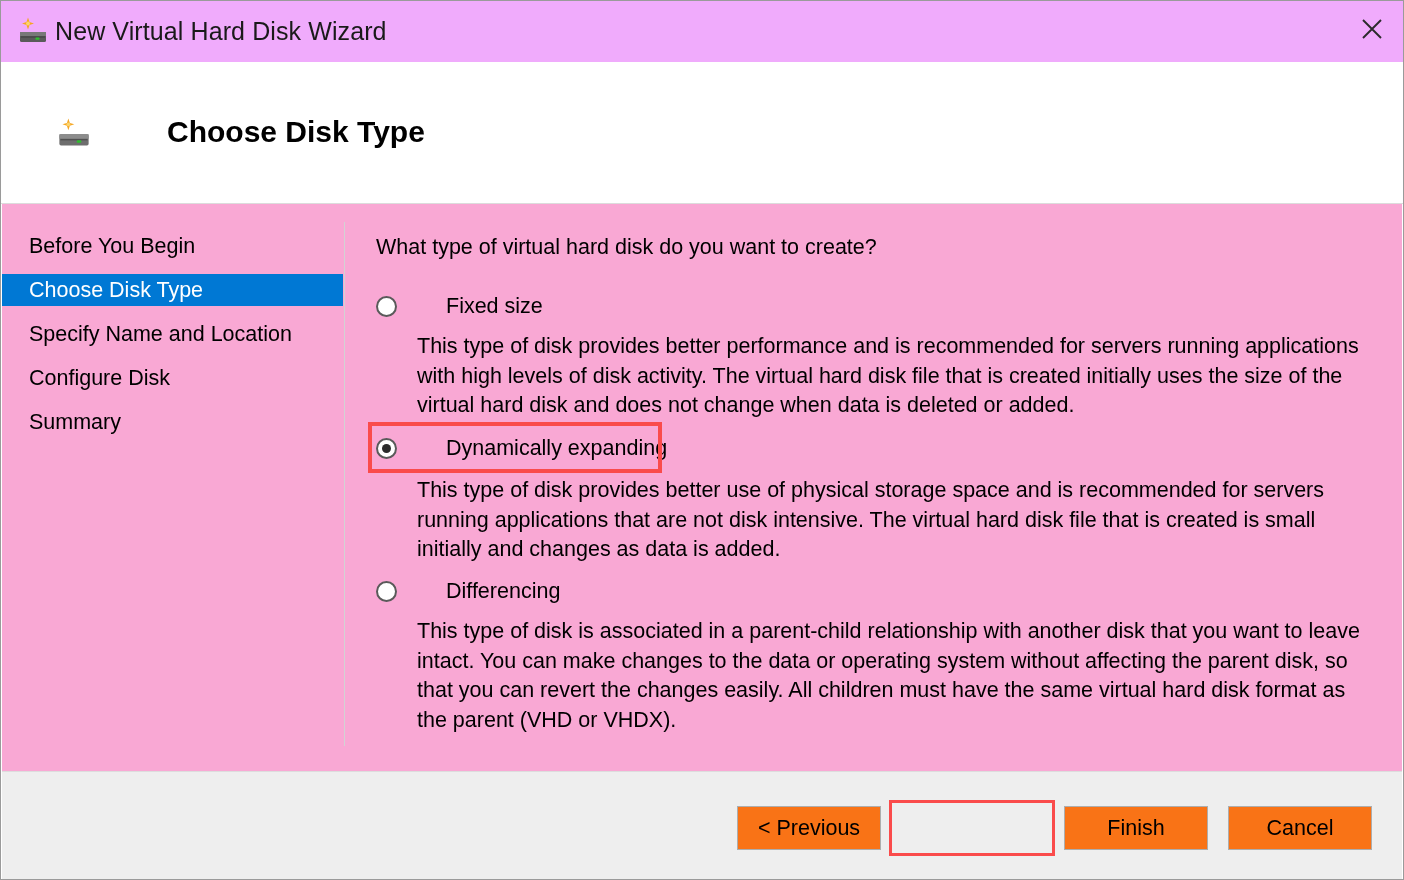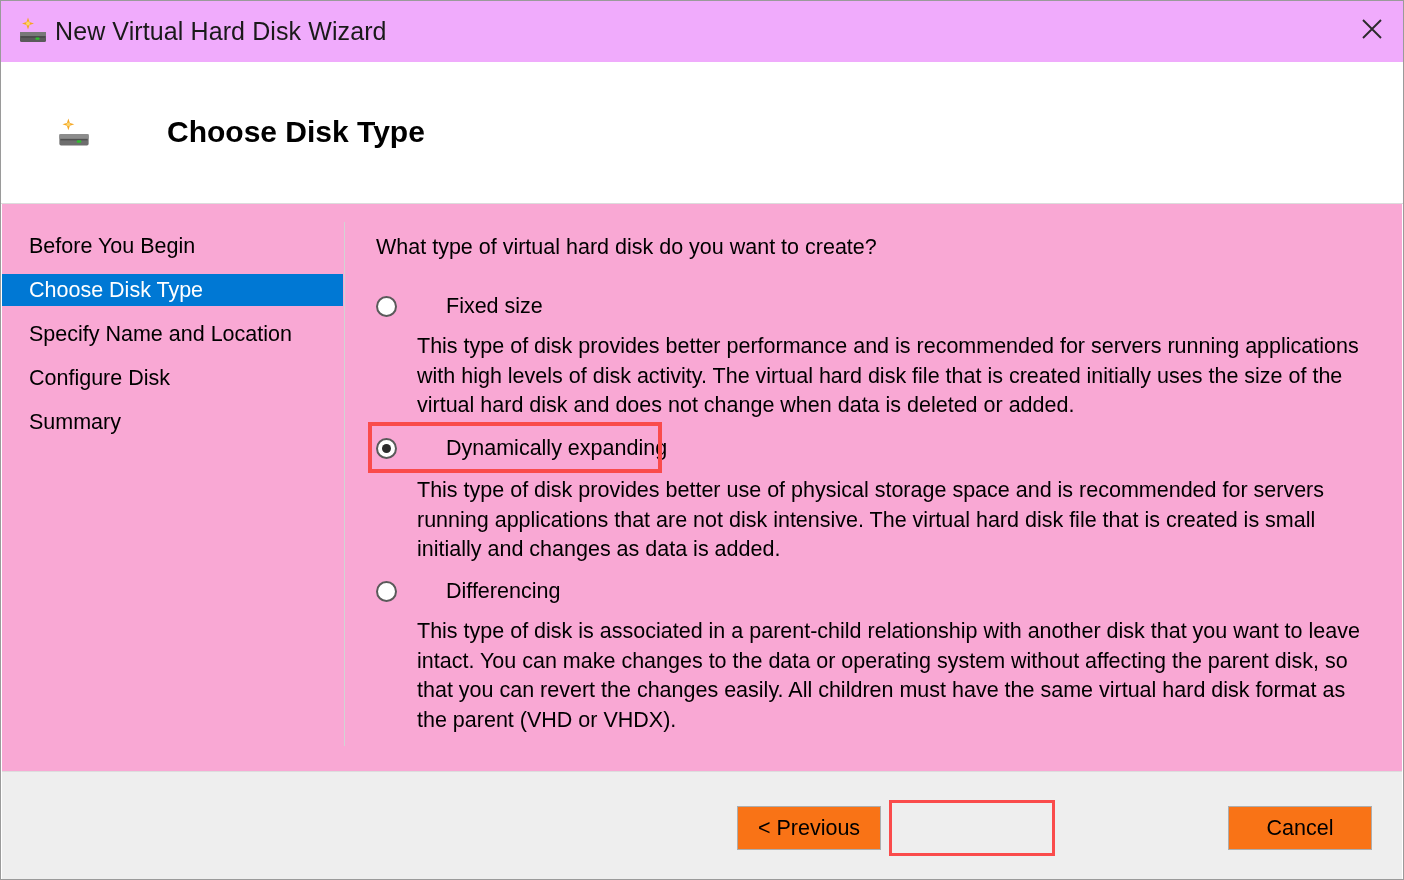--- a/index.html
+++ b/index.html
@@ -338,19 +338,22 @@
       </div>
 
     </div>
   </div>
 
   <div id="footer-rule"></div>
   <div id="footer">
     <button class="btn" style="left:735px">
       <span>&lt; Previous</span>
     </button>
+    <button class="btn" style="left:1062px">
+      <span>Finish</span>
+    </button>
     <button class="btn" style="left:1226px">
       <span>Cancel</span>
     </button>
     <div id="highlight-next"></div>
   </div>
 
 </div>
 
 </body></html>

